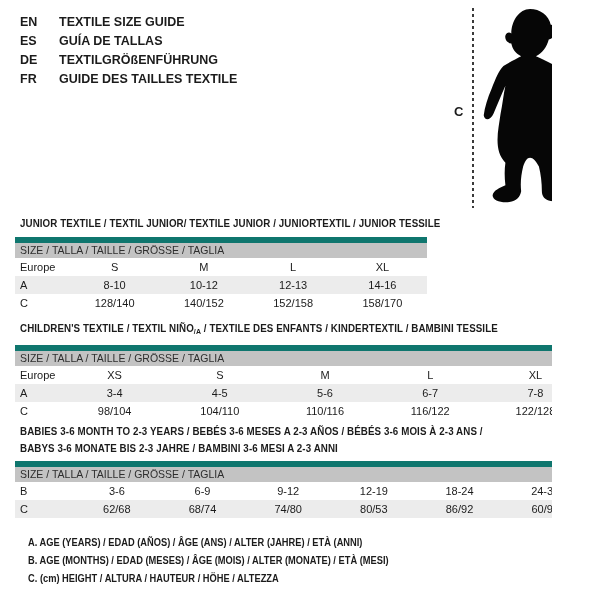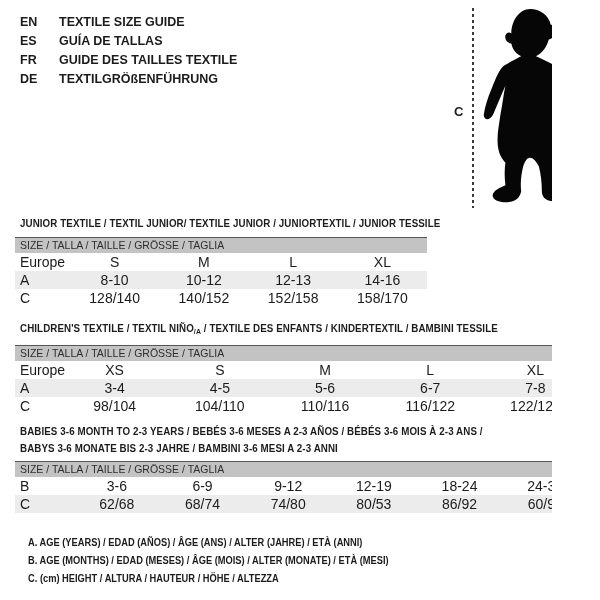--- a/index.html
+++ b/index.html
@@ -24,23 +24,23 @@
   .children-h{top:322px;}
   .babies-h{top:423px;line-height:17px;}
   .babies-h span{display:block;}
   .subA{font-size:7.5px;vertical-align:-2px;}
 
   
   .tbl{position:absolute;left:15px;}
   .t1{top:237px;width:412px;}
   .t2{top:345px;width:573px;}
   .t3{top:461px;width:573px;}
-  .band{height:15px;line-height:15px;background:#c3c3c3;border-top:1px solid #0f766e;
+  .band{height:15px;line-height:15px;background:#c3c3c3;border-top:6px solid #0f766e;
         padding-left:5px;font-size:10.5px;color:#2e2e2e;white-space:nowrap;}
-  .trow{display:flex;height:18px;align-items:center;font-size:14px;}
+  .trow{display:flex;height:18px;align-items:center;font-size:11px;}
   .trow.shaded{background:#ececec;}
   .lbl{padding-left:5px;box-sizing:border-box;text-align:left;}
   .t1 .lbl{width:55px;}
   .t2 .lbl{width:47px;}
   .t3 .lbl{width:59px;}
   .cell{flex:1;text-align:center;}
 
   
   .footnotes{position:absolute;left:28px;top:534px;}
   .fnote{line-height:18px;font-size:10px;font-weight:bold;white-space:nowrap;
@@ -52,24 +52,24 @@
 <div class="page">
 
   <div class="langs">
     <div class="lang-row">
       <span class="lang-code">EN</span><span class="lang-label">TEXTILE SIZE GUIDE</span>
     </div>
     <div class="lang-row">
       <span class="lang-code">ES</span><span class="lang-label">GUÍA DE TALLAS</span>
     </div>
     <div class="lang-row">
-      <span class="lang-code">FR</span><span class="lang-label">GUIDE DES TAILLES TEXTILE</span>
+      <span class="lang-code">DE</span><span class="lang-label">TEXTILGRÖßENFÜHRUNG</span>
     </div>
     <div class="lang-row">
-      <span class="lang-code">DE</span><span class="lang-label">TEXTILGRÖßENFÜHRUNG</span>
+      <span class="lang-code">FR</span><span class="lang-label">GUIDE DES TAILLES TEXTILE</span>
     </div>
   </div>
 
   <span class="c-mark">C</span>
   <div class="dash"></div>
   <svg class="baby" viewBox="0 0 110 205" aria-hidden="true">
     <path fill="#060606" d="M52,5
       C62,5 71,11 73,21 C76,21 79,25 78,29 C77,33 74,35 71,36
       C69,44 64,50 58,53 C66,57 76,60 81,67 C87,74 89,85 89,96
       C89,104 87,110 84,115 C89,123 91,133 90,142 C89,152 86,159 81,163

